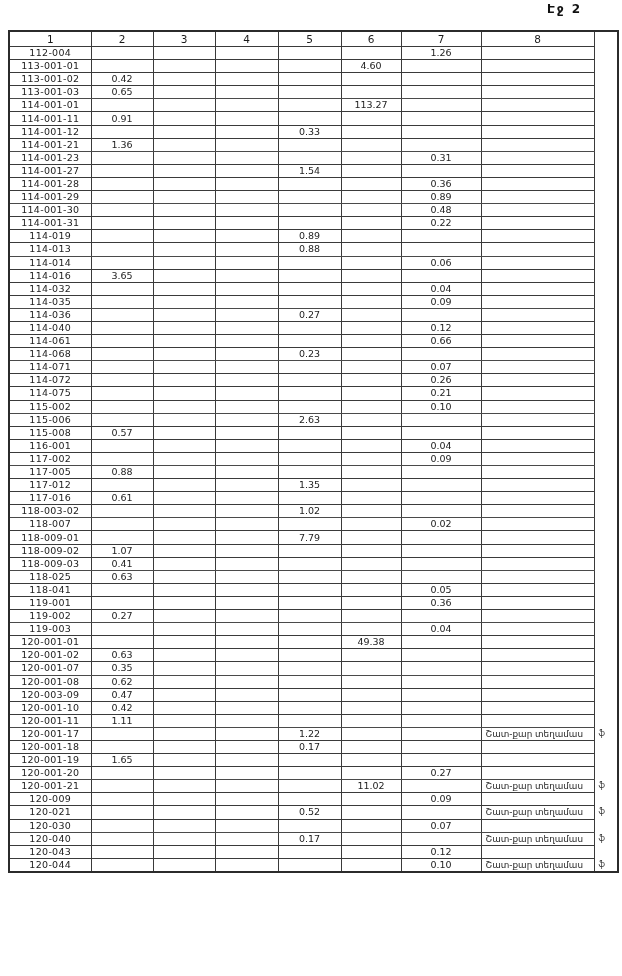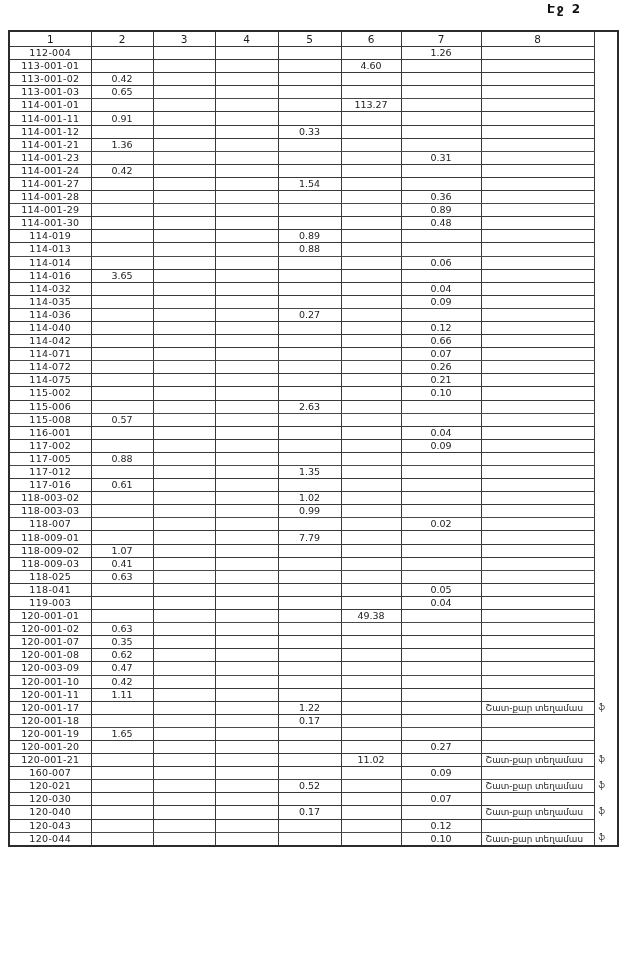--- a/index.html
+++ b/index.html
@@ -200,31 +200,20 @@
         <td></td>
         <td></td>
         <td></td>
         <td></td>
         <td></td>
         <td>0.31</td>
         <td class="site"></td>
         <td class="margin-cell"></td>
       </tr>
       <tr>
-        <td class="code">114-001-24</td>
-        <td>0.42</td>
-        <td></td>
-        <td></td>
-        <td></td>
-        <td></td>
-        <td></td>
-        <td class="site"></td>
-        <td class="margin-cell"></td>
-      </tr>
-      <tr>
         <td class="code">114-001-27</td>
         <td></td>
         <td></td>
         <td></td>
         <td>1.54</td>
         <td></td>
         <td></td>
         <td class="site"></td>
         <td class="margin-cell"></td>
       </tr>
@@ -251,20 +240,31 @@
         <td class="margin-cell"></td>
       </tr>
       <tr>
         <td class="code">114-001-30</td>
         <td></td>
         <td></td>
         <td></td>
         <td></td>
         <td></td>
         <td>0.48</td>
+        <td class="site"></td>
+        <td class="margin-cell"></td>
+      </tr>
+      <tr>
+        <td class="code">114-001-31</td>
+        <td></td>
+        <td></td>
+        <td></td>
+        <td></td>
+        <td></td>
+        <td>0.22</td>
         <td class="site"></td>
         <td class="margin-cell"></td>
       </tr>
       <tr>
         <td class="code">114-019</td>
         <td></td>
         <td></td>
         <td></td>
         <td>0.89</td>
         <td></td>
@@ -343,27 +343,38 @@
         <td></td>
         <td></td>
         <td></td>
         <td></td>
         <td></td>
         <td>0.12</td>
         <td class="site"></td>
         <td class="margin-cell"></td>
       </tr>
       <tr>
-        <td class="code">114-042</td>
+        <td class="code">114-061</td>
         <td></td>
         <td></td>
         <td></td>
         <td></td>
         <td></td>
         <td>0.66</td>
+        <td class="site"></td>
+        <td class="margin-cell"></td>
+      </tr>
+      <tr>
+        <td class="code">114-068</td>
+        <td></td>
+        <td></td>
+        <td></td>
+        <td>0.23</td>
+        <td></td>
+        <td></td>
         <td class="site"></td>
         <td class="margin-cell"></td>
       </tr>
       <tr>
         <td class="code">114-071</td>
         <td></td>
         <td></td>
         <td></td>
         <td></td>
         <td></td>
@@ -486,31 +497,20 @@
         <td></td>
         <td></td>
         <td></td>
         <td>1.02</td>
         <td></td>
         <td></td>
         <td class="site"></td>
         <td class="margin-cell"></td>
       </tr>
       <tr>
-        <td class="code">118-003-03</td>
-        <td></td>
-        <td></td>
-        <td></td>
-        <td>0.99</td>
-        <td></td>
-        <td></td>
-        <td class="site"></td>
-        <td class="margin-cell"></td>
-      </tr>
-      <tr>
         <td class="code">118-007</td>
         <td></td>
         <td></td>
         <td></td>
         <td></td>
         <td></td>
         <td>0.02</td>
         <td class="site"></td>
         <td class="margin-cell"></td>
       </tr>
@@ -563,20 +563,42 @@
         <td></td>
         <td></td>
         <td></td>
         <td></td>
         <td></td>
         <td>0.05</td>
         <td class="site"></td>
         <td class="margin-cell"></td>
       </tr>
       <tr>
+        <td class="code">119-001</td>
+        <td></td>
+        <td></td>
+        <td></td>
+        <td></td>
+        <td></td>
+        <td>0.36</td>
+        <td class="site"></td>
+        <td class="margin-cell"></td>
+      </tr>
+      <tr>
+        <td class="code">119-002</td>
+        <td>0.27</td>
+        <td></td>
+        <td></td>
+        <td></td>
+        <td></td>
+        <td></td>
+        <td class="site"></td>
+        <td class="margin-cell"></td>
+      </tr>
+      <tr>
         <td class="code">119-003</td>
         <td></td>
         <td></td>
         <td></td>
         <td></td>
         <td></td>
         <td>0.04</td>
         <td class="site"></td>
         <td class="margin-cell"></td>
       </tr>
@@ -706,21 +728,21 @@
         <td></td>
         <td></td>
         <td></td>
         <td></td>
         <td>11.02</td>
         <td></td>
         <td class="site">Շատ-քար տեղամաս</td>
         <td class="margin-cell">ֆ</td>
       </tr>
       <tr>
-        <td class="code">160-007</td>
+        <td class="code">120-009</td>
         <td></td>
         <td></td>
         <td></td>
         <td></td>
         <td></td>
         <td>0.09</td>
         <td class="site"></td>
         <td class="margin-cell"></td>
       </tr>
       <tr>

